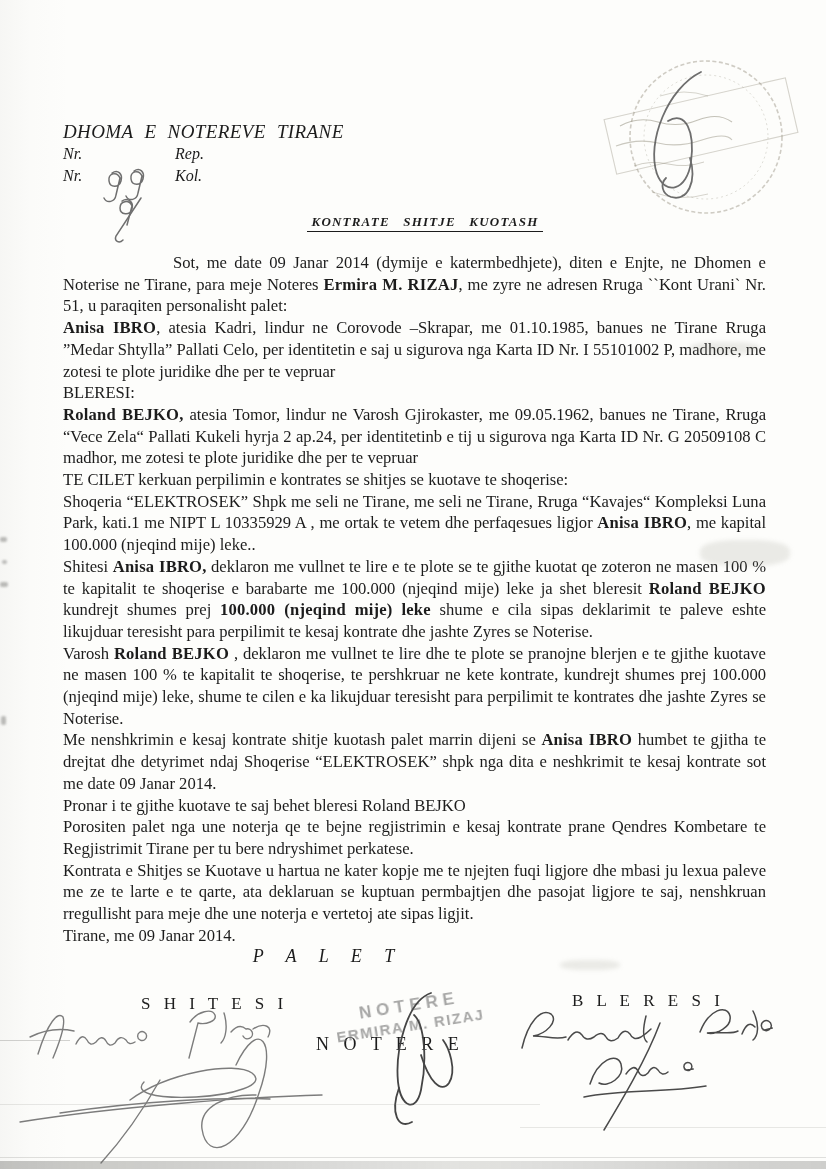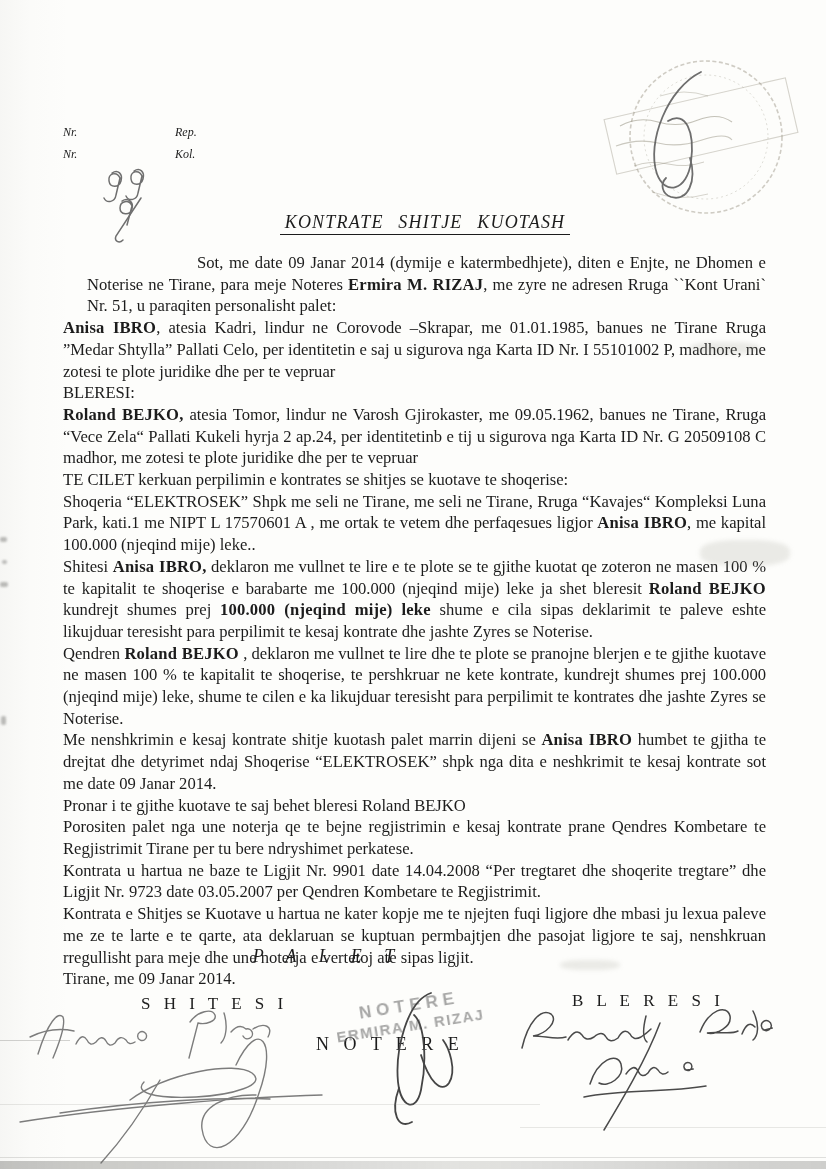--- a/index.html
+++ b/index.html
@@ -6,30 +6,30 @@
   .page{
     position:relative;width:826px;height:1169px;overflow:hidden;
     background:#fdfdfb;
     background-image:linear-gradient(90deg, rgba(120,120,115,0.05) 0px, rgba(120,120,115,0.015) 30px, rgba(0,0,0,0) 70px);
     font-family:"Liberation Serif", serif;color:#1c1c1c;
   }
   
   .letterhead{position:absolute;left:63px;top:121px;font-style:italic;font-size:19px;line-height:22px;}
   .lh1{padding-left:11px;word-spacing:6px;letter-spacing:0.4px;}
   .lh2{word-spacing:6px;letter-spacing:0.4px;}
-  .nr-row{position:relative;height:22px;font-size:12px;}
+  .nr-row{position:relative;height:22px;font-size:16px;}
   .nr-suffix{position:absolute;left:112px;}
   
   .title-wrap{position:absolute;top:212px;left:12px;width:826px;text-align:center;}
-  .title{display:inline-block;font-weight:normal;font-style:italic;font-size:18px;
+  .title{display:inline-block;font-weight:bold;font-style:italic;font-size:13px;
     letter-spacing:1.2px;word-spacing:9px;border-bottom:1.7px solid #1c1c1c;padding:0 5px 1px 5px;}
   
   .body-text{position:absolute;left:63px;top:252px;width:703px;font-size:16.6px;line-height:21.7px;text-align:justify;}
   .body-text p{margin:0;}
-  .body-text p.indent{text-indent:110px;margin-left:24px;}
+  .body-text p.indent{text-indent:110px;}
   .body-text b{letter-spacing:0.2px;}
   
   .palet{position:absolute;top:946px;left:0;width:654px;text-align:center;
     font-style:italic;font-size:18px;letter-spacing:7px;word-spacing:4px;}
   .sig-label{position:absolute;font-size:17px;letter-spacing:4.5px;}
   .lbl-seller{left:141px;top:994px;}
   .lbl-buyer{left:572px;top:991px;}
   .lbl-notary{left:316px;top:1034px;font-size:18px;letter-spacing:5px;}
   .stamp-notary{
     position:absolute;left:332px;top:1008px;transform:rotate(-9deg);transform-origin:left top;
@@ -48,47 +48,47 @@
   }
   .smudge{position:absolute;background:rgba(150,148,140,0.18);filter:blur(2px);border-radius:40%;}
   svg.overlay{position:absolute;left:0;top:0;pointer-events:none;}
 </style>
 </head>
 <body>
 
 <div class="page">
 
   <div class="letterhead">
+    <div class="lh2">DHOMA E NOTEREVE TIRANE</div>
     <div class="nr-row">
       <span>Nr.</span>
       <span class="nr-suffix">Rep.</span>
     </div>
     <div class="nr-row">
       <span>Nr.</span>
       <span class="nr-suffix">Kol.</span>
     </div>
   </div>
 
   <div class="title-wrap">
     <span class="title">KONTRATE SHITJE KUOTASH</span>
   </div>
 
   <div class="body-text">
       <p class="indent"><span>Sot, me date 09 Janar 2014 (dymije e katermbedhjete), diten e Enjte,  ne Dhomen e Noterise ne Tirane, para meje Noteres </span><b>Ermira M. RIZAJ</b><span>, me zyre ne adresen Rruga ``Kont Urani` Nr. 51, u paraqiten personalisht palet:</span></p>
-      <p><b>Anisa IBRO</b><span>, atesia Kadri, lindur ne Corovode –Skrapar, me 01.01.1985, banues ne Tirane Rruga ”Medar Shtylla” Pallati Celo, per identitetin e saj u sigurova nga Karta ID Nr. I 55101002 P, madhore, me zotesi te plote juridike dhe per te vepruar</span></p>
+      <p><b>Anisa IBRO</b><span>, atesia Kadri, lindur ne Corovode –Skrapar, me 01.10.1985, banues ne Tirane Rruga ”Medar Shtylla” Pallati Celo, per identitetin e saj u sigurova nga Karta ID Nr. I 55101002 P, madhore, me zotesi te plote juridike dhe per te vepruar</span></p>
       <p><span>BLERESI:</span></p>
       <p><b>Roland BEJKO,</b><span> atesia Tomor, lindur ne Varosh Gjirokaster, me 09.05.1962, banues ne Tirane, Rruga “Vece Zela“ Pallati Kukeli  hyrja 2 ap.24, per identitetinb e tij u sigurova  nga  Karta ID Nr. G 20509108 C madhor, me zotesi te plote juridike dhe per te vepruar</span></p>
       <p><span>TE CILET kerkuan perpilimin e kontrates se shitjes se kuotave te shoqerise:</span></p>
-      <p><span>Shoqeria “ELEKTROSEK” Shpk me seli ne Tirane, me seli ne Tirane, Rruga “Kavajes“ Kompleksi Luna Park, kati.1 me  NIPT  L 17570601 A , me ortak te vetem dhe perfaqesues ligjor </span><b>Anisa IBRO</b><span>, me kapital 100.000 (njeqind mije) leke..</span></p>
+      <p><span>Shoqeria “ELEKTROSEK” Shpk me seli ne Tirane, me seli ne Tirane, Rruga “Kavajes“ Kompleksi Luna Park, kati.1 me  NIPT  L 10335929 A , me ortak te vetem dhe perfaqesues ligjor </span><b>Anisa IBRO</b><span>, me kapital 100.000 (njeqind mije) leke..</span></p>
       <p><span>Shitesi </span><b>Anisa IBRO,</b><span> deklaron me vullnet te lire e te plote se te gjithe kuotat qe zoteron ne masen 100 % te kapitalit te shoqerise e barabarte me 100.000 (njeqind mije) leke ja shet bleresit </span><b>Roland BEJKO</b><span> kundrejt shumes prej </span><b>100.000 (njeqind mije) leke</b><span> shume e cila sipas deklarimit te paleve eshte likujduar teresisht para perpilimit te kesaj kontrate dhe jashte Zyres se Noterise.</span></p>
-      <p><span>Qendren </span><b>Roland BEJKO</b><span> , deklaron  me vullnet te lire dhe te plote se pranojne blerjen e te gjithe kuotave ne masen 100 % te kapitalit te shoqerise, te pershkruar ne kete kontrate, kundrejt shumes prej 100.000 (njeqind mije) leke, shume te cilen e ka likujduar teresisht para perpilimit te kontrates dhe jashte Zyres se Noterise.</span></p>
+      <p><span>Varosh </span><b>Roland BEJKO</b><span> , deklaron  me vullnet te lire dhe te plote se pranojne blerjen e te gjithe kuotave ne masen 100 % te kapitalit te shoqerise, te pershkruar ne kete kontrate, kundrejt shumes prej 100.000 (njeqind mije) leke, shume te cilen e ka likujduar teresisht para perpilimit te kontrates dhe jashte Zyres se Noterise.</span></p>
       <p><span>Me nenshkrimin e kesaj kontrate shitje kuotash palet marrin dijeni se </span><b>Anisa IBRO</b><span> humbet te gjitha te drejtat dhe detyrimet ndaj Shoqerise “ELEKTROSEK” shpk nga dita e neshkrimit te kesaj kontrate sot me date 09 Janar 2014.</span></p>
       <p><span>Pronar i te gjithe kuotave te saj behet bleresi Roland BEJKO</span></p>
       <p><span>Porositen palet nga une noterja qe te bejne regjistrimin e kesaj kontrate prane Qendres Kombetare te Regjistrimit Tirane per tu bere ndryshimet perkatese.</span></p>
-      <p><span>Kontrata u hartua ne baze te Ligjit Nr. 9901 date 14.04.2008 “Per tregtaret dhe shoqerite tregtare” dhe Ligjit Nr. 9723 date 03.05.2007 per Qendren Kombetare te Regjistrimit.</span></p>
       <p><span>Kontrata e Shitjes se Kuotave u hartua ne kater kopje me te njejten fuqi ligjore dhe mbasi ju lexua paleve me ze te larte e te qarte, ata deklaruan se kuptuan permbajtjen dhe pasojat ligjore te saj, nenshkruan rregullisht para meje dhe une noterja e vertetoj ate sipas ligjit.</span></p>
       <p><span>Tirane, me 09 Janar  2014.</span></p>
     </div>
 
   <div class="palet">P A L E T</div>
   <div class="sig-label lbl-seller">S H I T E S I</div>
   <div class="sig-label lbl-buyer">B L E R E S I</div>
   <div class="sig-label lbl-notary">N O T E R E</div>
 
   <div class="stamp-notary">

